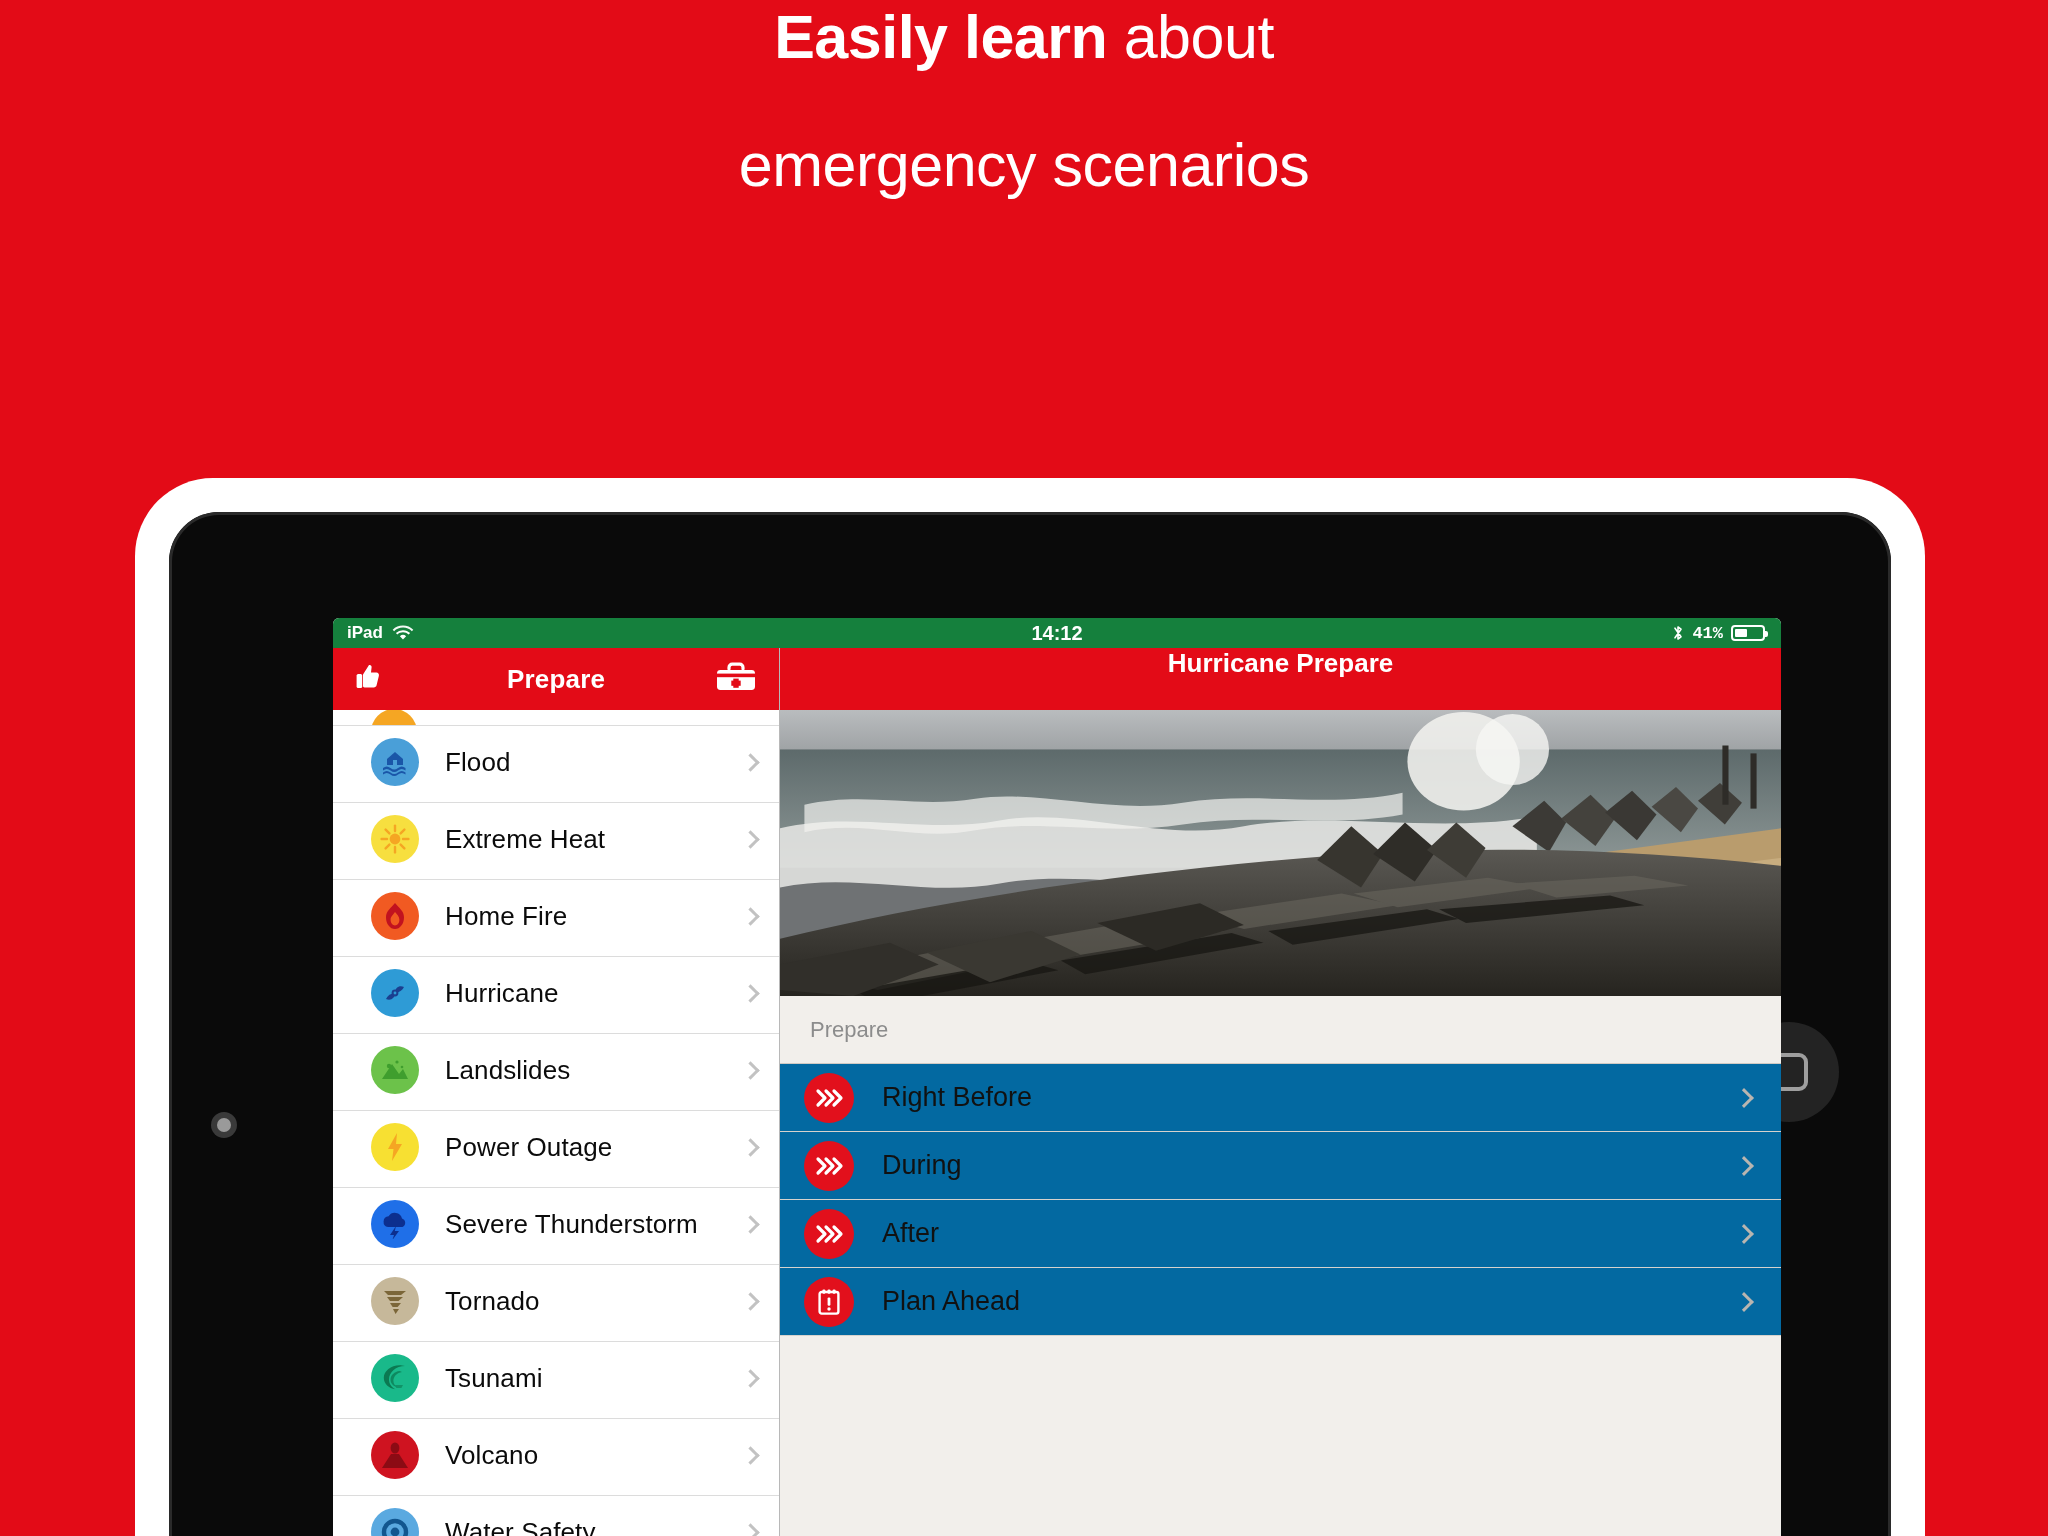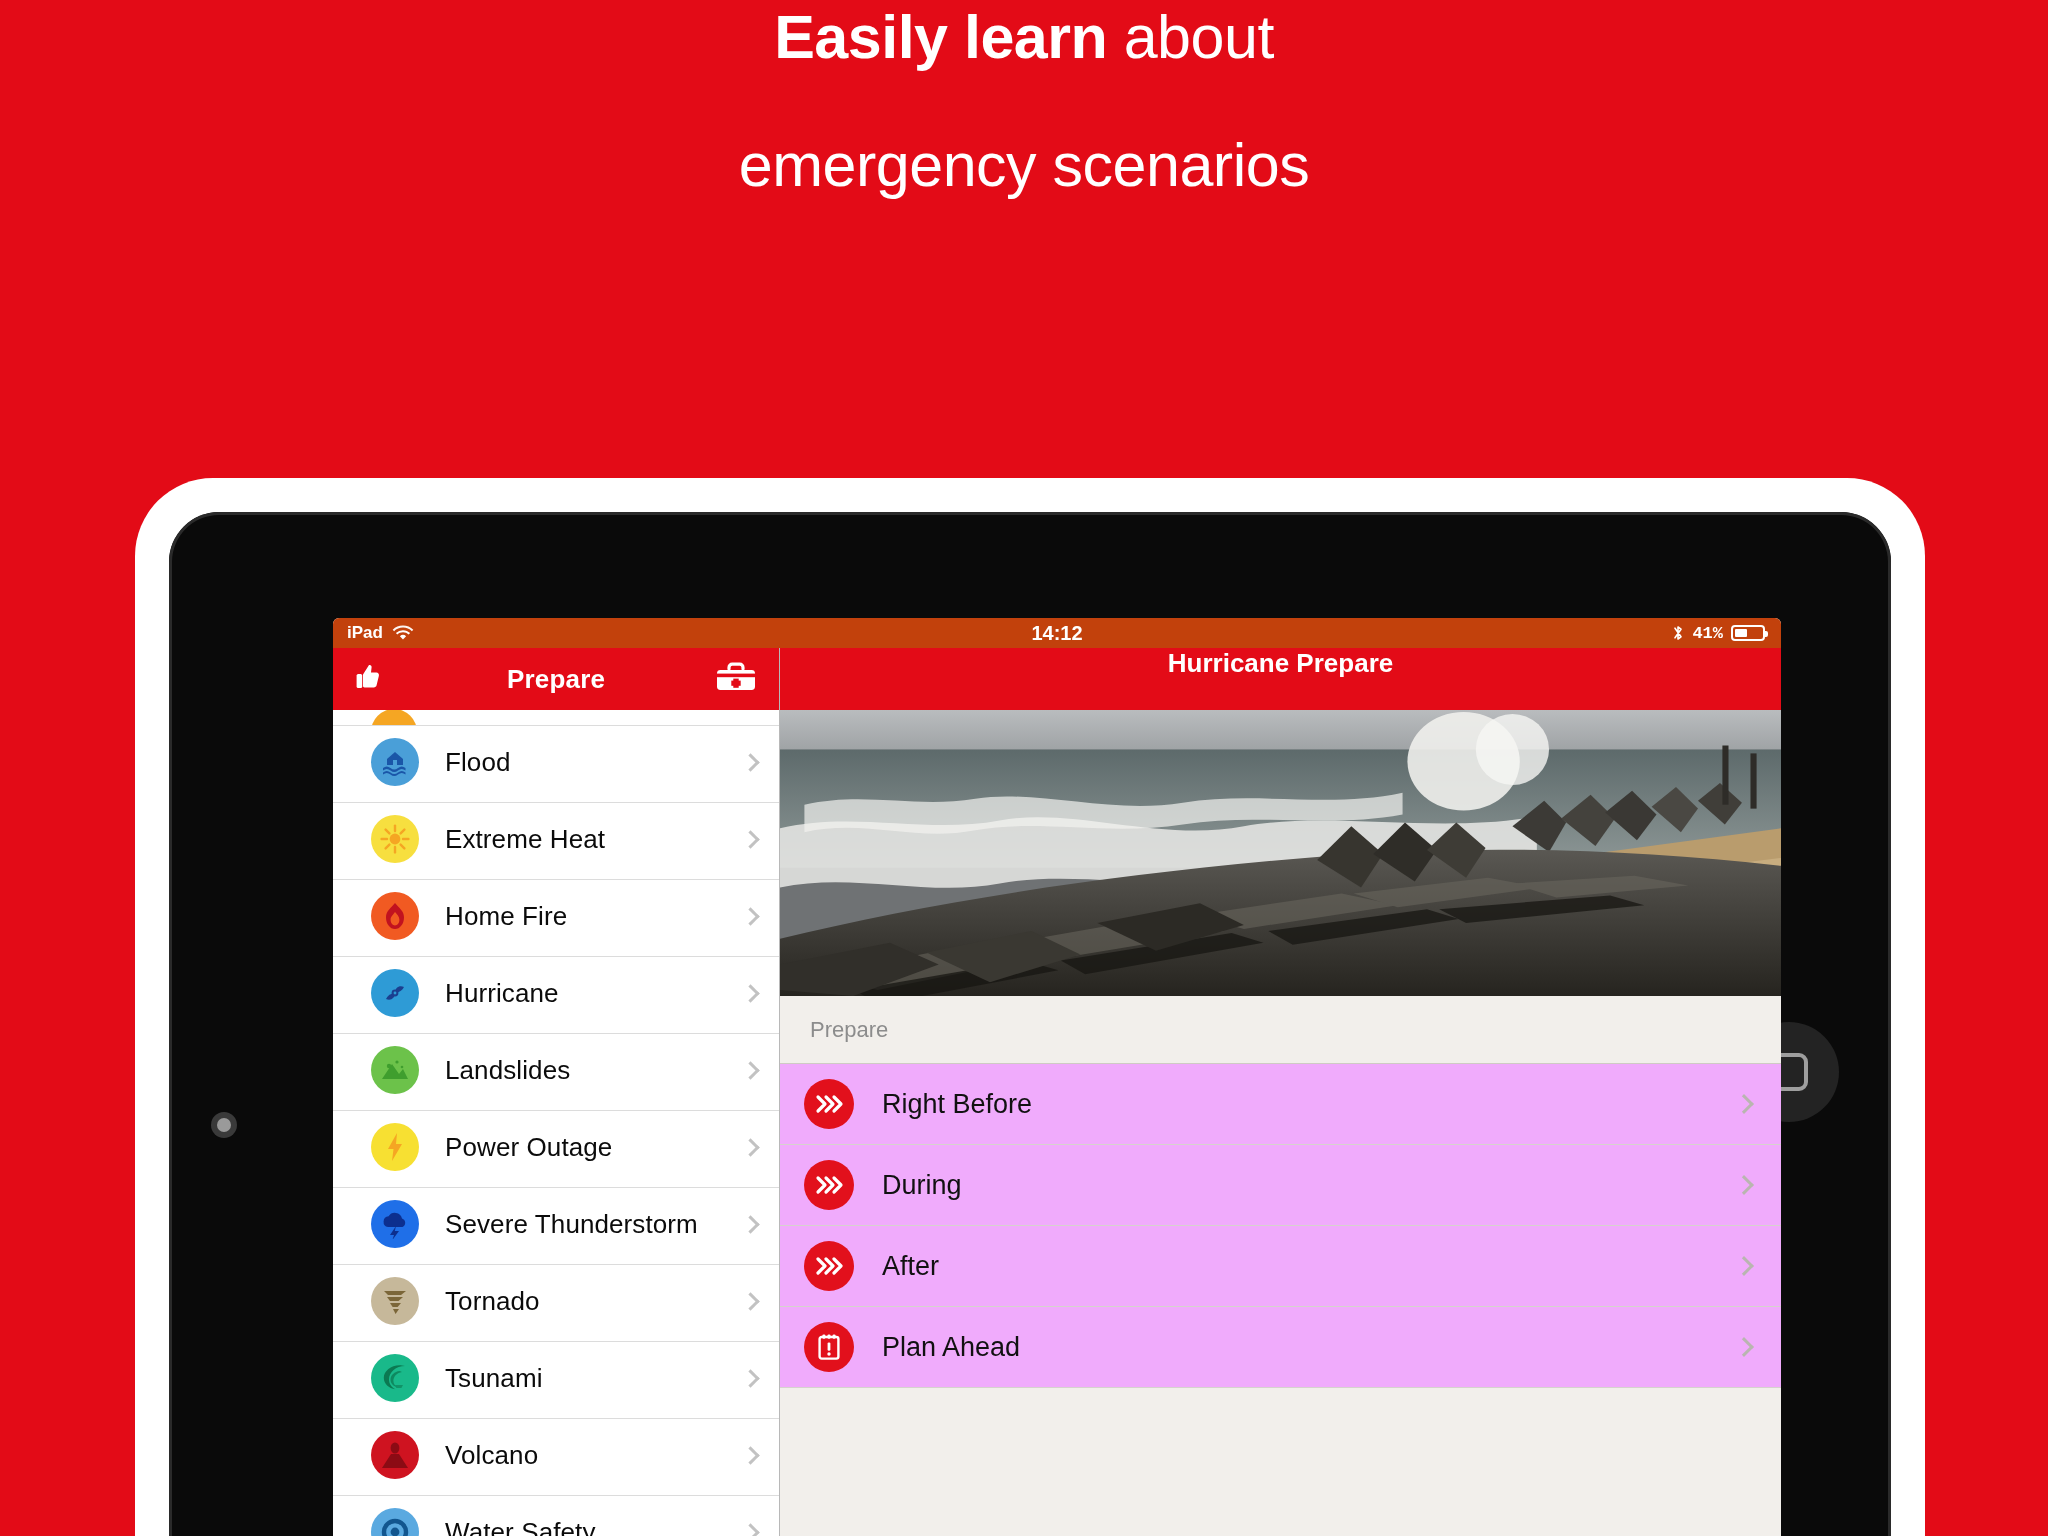--- a/index.html
+++ b/index.html
@@ -85,21 +85,21 @@
     background: #ffffff;
     border-radius: 6px 6px 0 0;
     overflow: hidden;
     display: flex;
     flex-direction: column;
   }
 
   
   .statusbar {
     height: 30px;
-    background: #c2410c;
+    background: #15803d;
     display: flex;
     align-items: center;
     color: #ffffff;
     font-size: 17px;
     font-weight: 600;
     flex: 0 0 30px;
     position: relative;
   }
   .sb-left { display: flex; align-items: center; gap: 9px; padding-left: 14px; }
   .sb-center {
@@ -214,25 +214,25 @@
   .section-header {
     height: 68px; flex: 0 0 68px;
     background: #f2efeb;
     display: flex; align-items: center;
     padding-left: 30px;
     color: #8c8c8c; font-size: 22px;
     border-bottom: 1px solid #cfcac4;
   }
   .detail-rows { background: #ffffff; }
   .detail-row {
-    height: 81px;
+    height: 68px;
     display: flex; align-items: center;
     padding: 0 30px 0 24px;
     border-bottom: 1px solid #d6d2cd;
-    background: #f0abfc;
+    background: #0369a1;
   }
   .drow-icon {
     width: 50px; height: 50px; border-radius: 50%;
     flex: 0 0 50px; background: #e2101c;
     display: flex; align-items: center; justify-content: center;
     margin-right: 28px;
   }
   .drow-label { font-size: 27px; color: #111; }
   .drow-chev {
     margin-left: auto; width: 14px; height: 14px;

